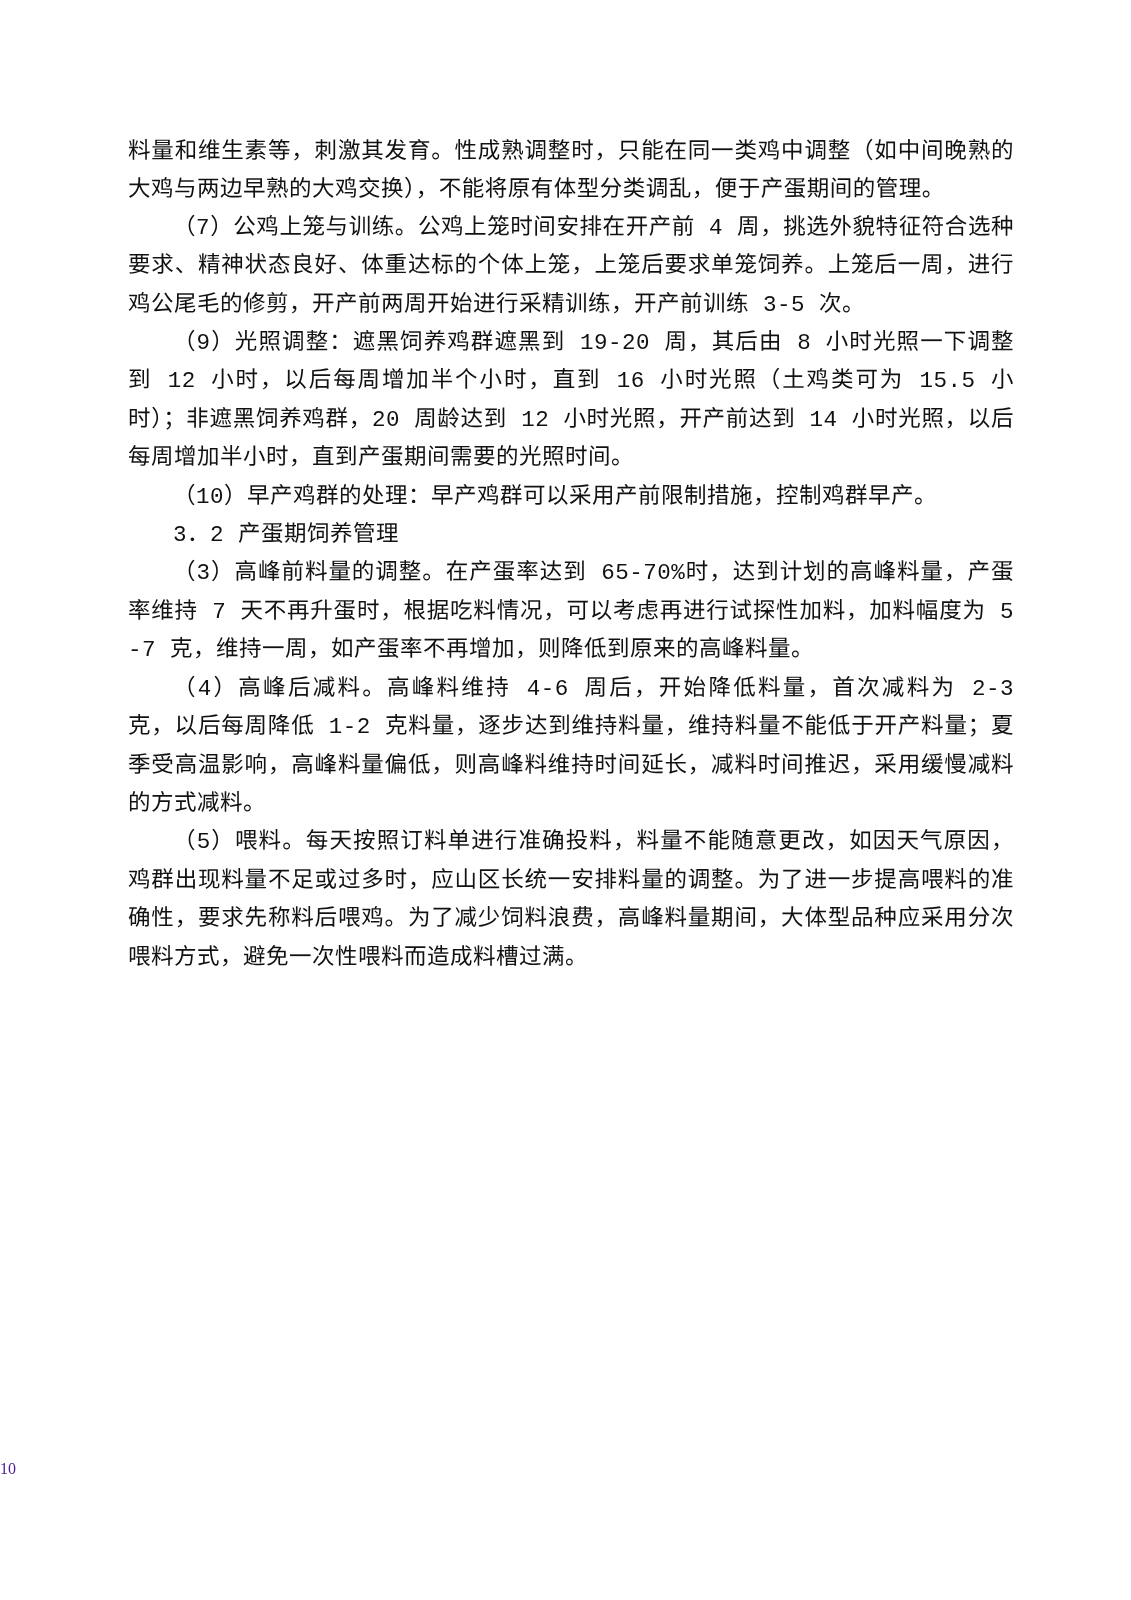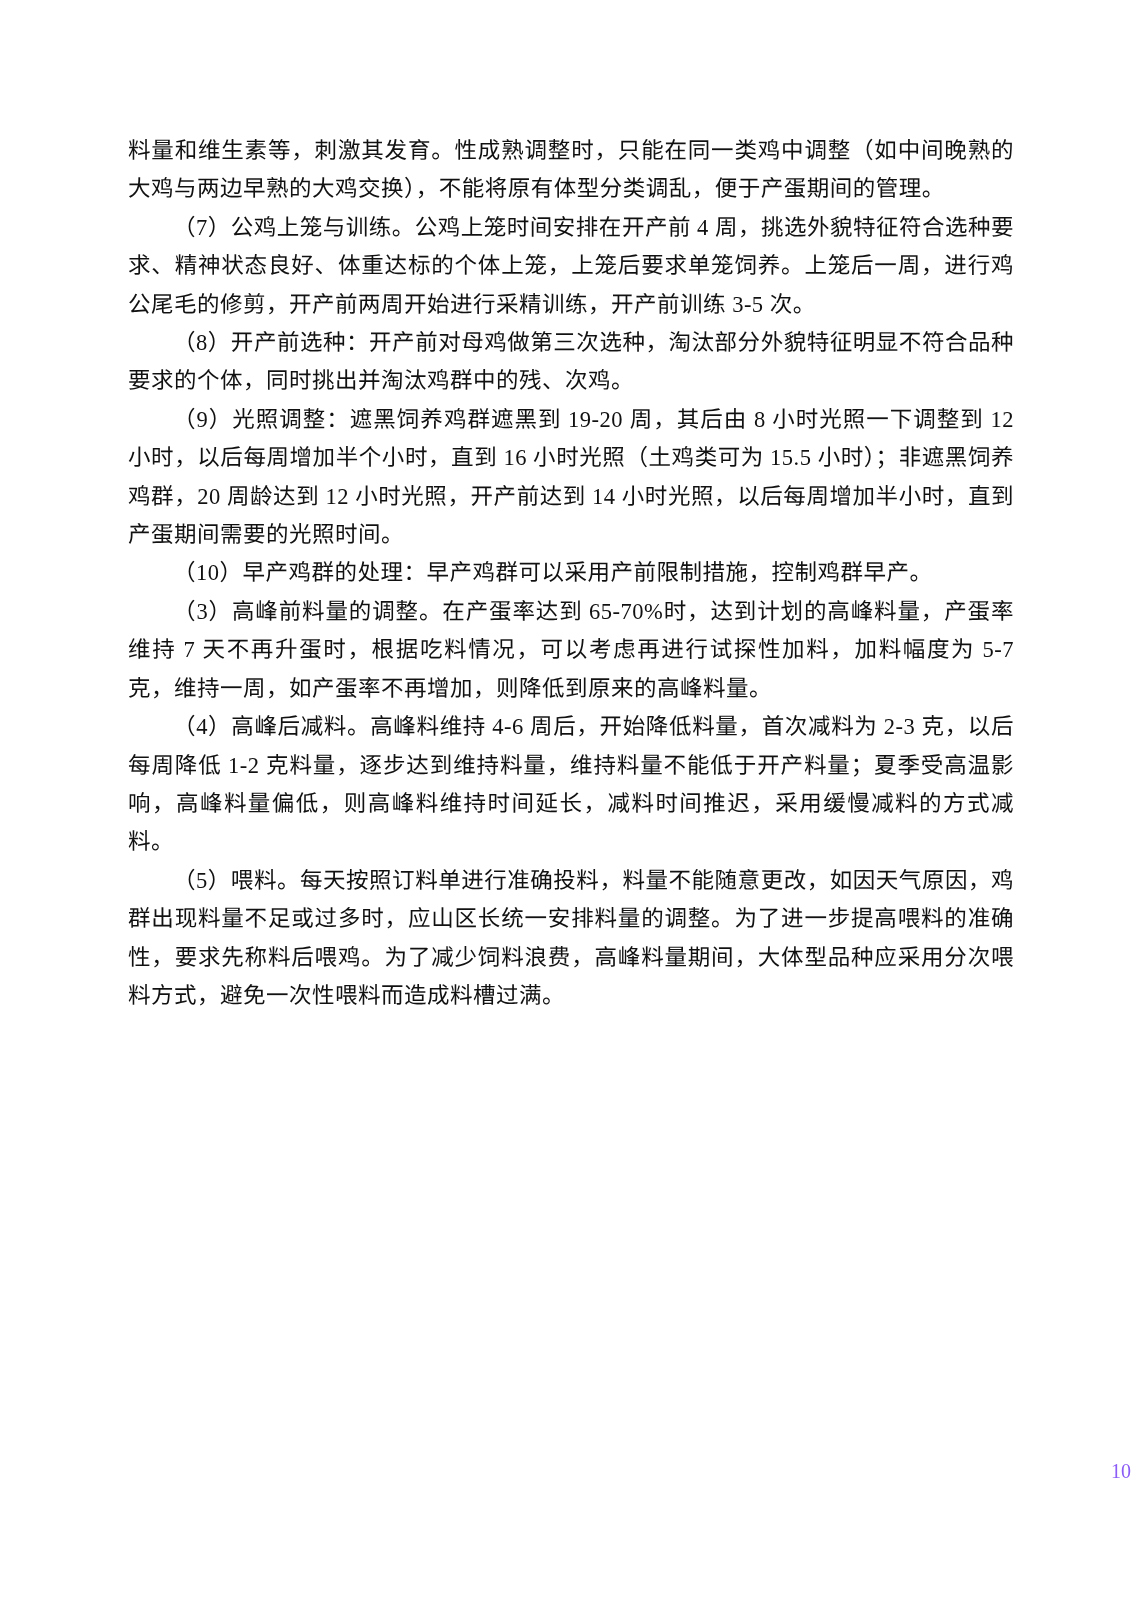--- a/index.html
+++ b/index.html
@@ -24,39 +24,40 @@
   .text-block p {
     font-size: 22.5px;
     line-height: 38.4px;
     text-align: justify;
     text-align-last: left;
     letter-spacing: 0.5px;
     word-break: break-all;
   }
   .text-block p.indent {
     text-indent: 45px;
+    font-family: Liberation Mono, monospace;
   }
   .footer {
     position: absolute;
     top: 1460px;
     left: 0;
     width: 100%;
-    text-align: right;
-    font-size: 20px;
-    color: #8b5cf6;
+    text-align: left;
+    font-size: 16px;
+    color: #4c1d95;
   }
 </style>
 </head>
 <body>
 
 <div class="page">
   <div class="text-block">
     <p>料量和维生素等，刺激其发育。性成熟调整时，只能在同一类鸡中调整（如中间晚熟的大鸡与两边早熟的大鸡交换），不能将原有体型分类调乱，便于产蛋期间的管理。</p>
     <p class="indent">（7）公鸡上笼与训练。公鸡上笼时间安排在开产前 4 周，挑选外貌特征符合选种要求、精神状态良好、体重达标的个体上笼，上笼后要求单笼饲养。上笼后一周，进行鸡公尾毛的修剪，开产前两周开始进行采精训练，开产前训练 3-5 次。</p>
-    <p class="indent">（8）开产前选种：开产前对母鸡做第三次选种，淘汰部分外貌特征明显不符合品种要求的个体，同时挑出并淘汰鸡群中的残、次鸡。</p>
     <p class="indent">（9）光照调整：遮黑饲养鸡群遮黑到 19-20 周，其后由 8 小时光照一下调整到 12 小时，以后每周增加半个小时，直到 16 小时光照（土鸡类可为 15.5 小时）；非遮黑饲养鸡群，20 周龄达到 12 小时光照，开产前达到 14 小时光照，以后每周增加半小时，直到产蛋期间需要的光照时间。</p>
     <p class="indent">（10）早产鸡群的处理：早产鸡群可以采用产前限制措施，控制鸡群早产。</p>
+    <p class="indent">3．2 产蛋期饲养管理</p>
     <p class="indent">（3）高峰前料量的调整。在产蛋率达到 65-70%时，达到计划的高峰料量，产蛋率维持 7 天不再升蛋时，根据吃料情况，可以考虑再进行试探性加料，加料幅度为 5-7 克，维持一周，如产蛋率不再增加，则降低到原来的高峰料量。</p>
     <p class="indent">（4）高峰后减料。高峰料维持 4-6 周后，开始降低料量，首次减料为 2-3 克，以后每周降低 1-2 克料量，逐步达到维持料量，维持料量不能低于开产料量；夏季受高温影响，高峰料量偏低，则高峰料维持时间延长，减料时间推迟，采用缓慢减料的方式减料。</p>
     <p class="indent">（5）喂料。每天按照订料单进行准确投料，料量不能随意更改，如因天气原因，鸡群出现料量不足或过多时，应山区长统一安排料量的调整。为了进一步提高喂料的准确性，要求先称料后喂鸡。为了减少饲料浪费，高峰料量期间，大体型品种应采用分次喂料方式，避免一次性喂料而造成料槽过满。</p>
   </div>
   <div class="footer">10</div>
 </div>
 
 </body></html>

